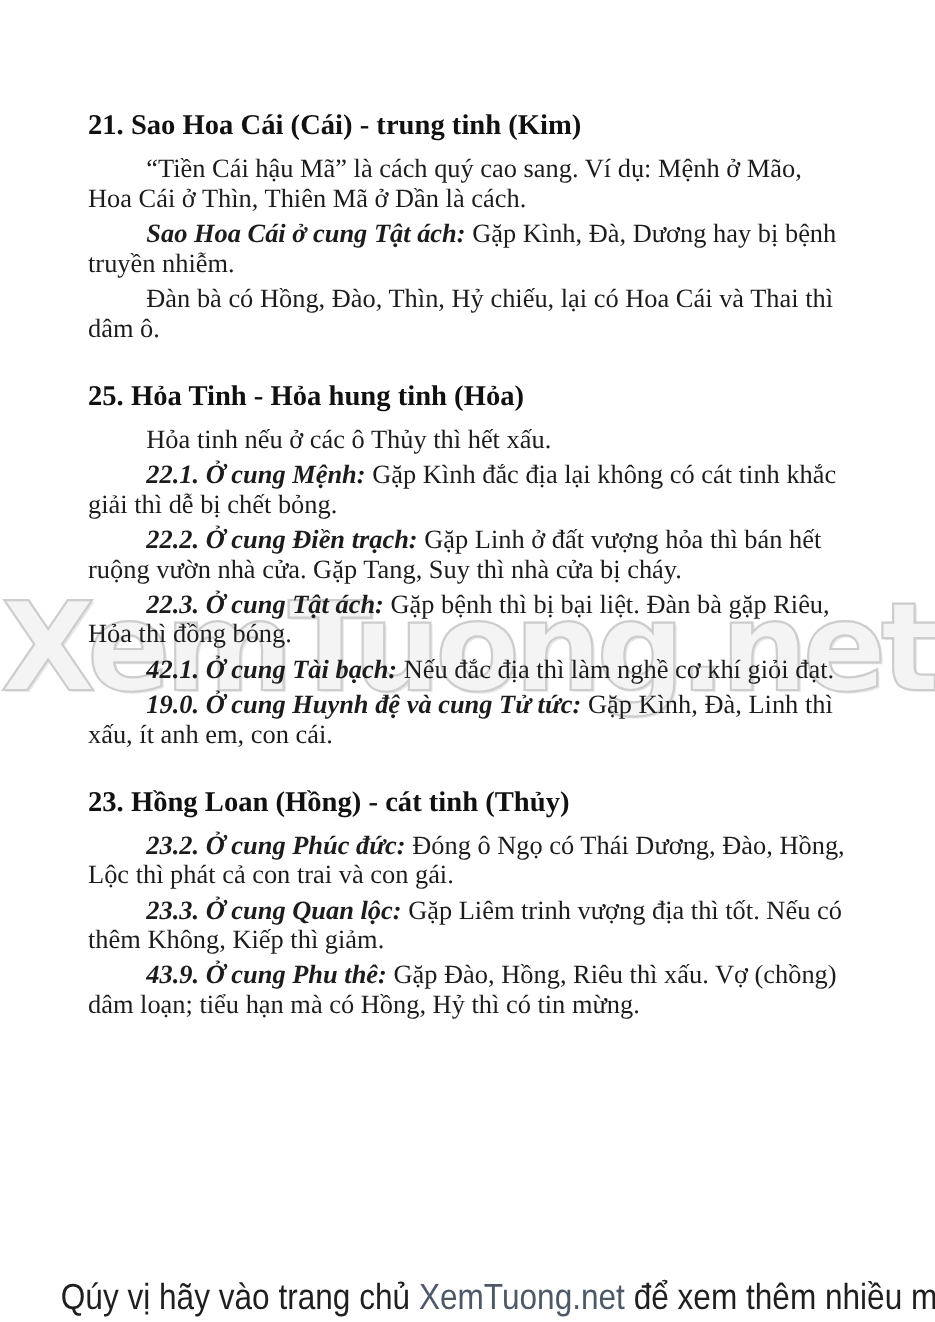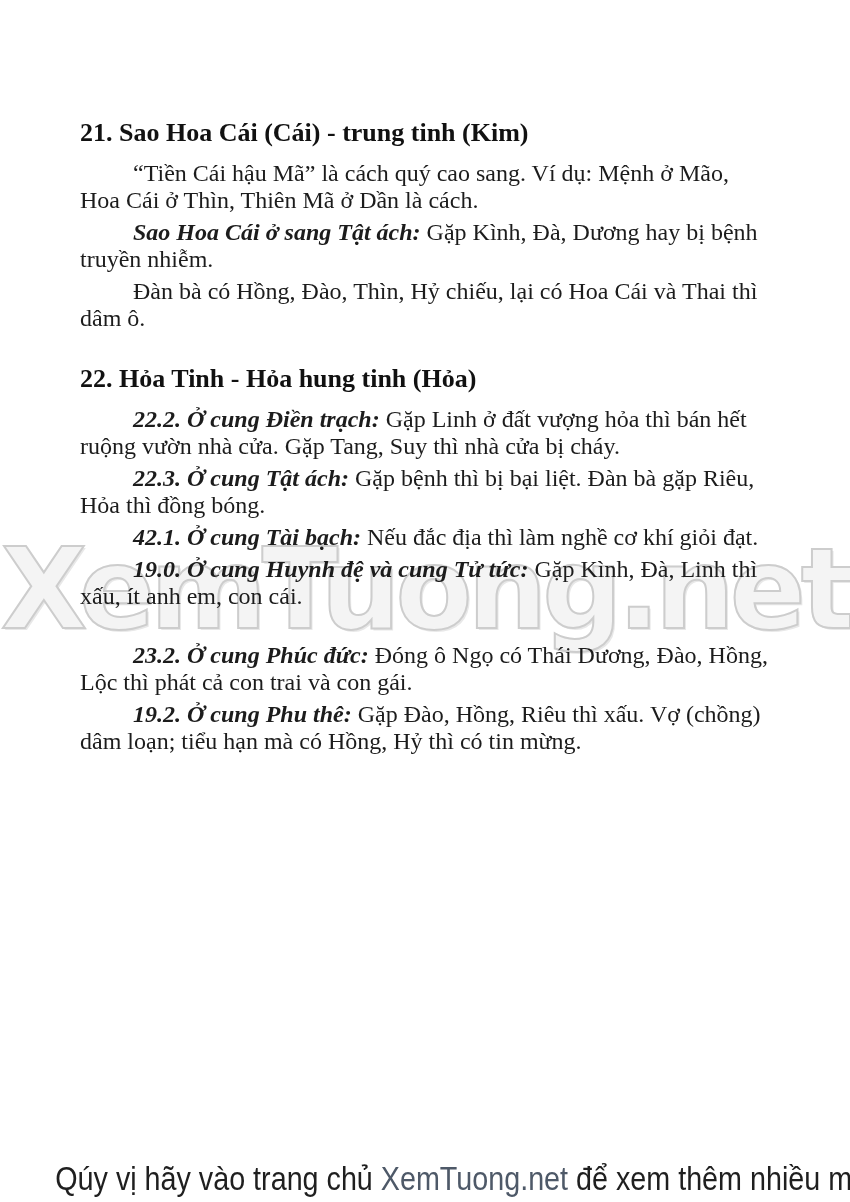--- a/index.html
+++ b/index.html
@@ -26,21 +26,21 @@
     letter-spacing:-5px;
     color:#f4f4f4;
     -webkit-text-stroke:2px #cdcdcd;
     text-shadow:2px 2px 0 rgba(190,190,190,.35);
     user-select:none;
     white-space:nowrap;
   }
   
   .content{
     position:absolute;
-    left:80px;top:118px;
+    left:80px;top:99px;
     width:692px;
     z-index:1;
   }
   .section{margin:0;}
   .section + .section{margin-top:32px;}
   .section-heading{
     font-size:26px;
     line-height:30px;
     font-weight:bold;
     color:#111111;
@@ -80,33 +80,37 @@
 <body>
 
 <div class="page">
 
   <div class="watermark">XemTuong.net</div>
 
   <div class="content" id="doc-content">
       <div class="section">
         <div class="section-heading">21. Sao Hoa Cái (Cái) - trung tinh (Kim)</div>
         <p class="para"><span>“Tiền Cái hậu Mã” là cách quý cao sang. Ví dụ: Mệnh ở Mão, Hoa Cái ở Thìn, Thiên Mã ở Dần là cách.</span></p>
-        <p class="para"><span class="lead">Sao Hoa Cái ở sang Tật ách:</span> <span>Gặp Kình, Đà, Dương hay bị bệnh truyền nhiễm.</span></p>
+        <p class="para"><span class="lead">Sao Hoa Cái ở cung Tật ách:</span> <span>Gặp Kình, Đà, Dương hay bị bệnh truyền nhiễm.</span></p>
         <p class="para"><span>Đàn bà có Hồng, Đào, Thìn, Hỷ chiếu, lại có Hoa Cái và Thai thì dâm ô.</span></p>
       </div>
       <div class="section">
-        <div class="section-heading">22. Hỏa Tinh - Hỏa hung tinh (Hỏa)</div>
+        <div class="section-heading">25. Hỏa Tinh - Hỏa hung tinh (Hỏa)</div>
+        <p class="para"><span>Hỏa tinh nếu ở các ô Thủy thì hết xấu.</span></p>
+        <p class="para"><span class="lead">22.1. Ở cung Mệnh:</span> <span>Gặp Kình đắc địa lại không có cát tinh khắc giải thì dễ bị chết bỏng.</span></p>
         <p class="para"><span class="lead">22.2. Ở cung Điền trạch:</span> <span>Gặp Linh ở đất vượng hỏa thì bán hết ruộng vườn nhà cửa. Gặp Tang, Suy thì nhà cửa bị cháy.</span></p>
         <p class="para"><span class="lead">22.3. Ở cung Tật ách:</span> <span>Gặp bệnh thì bị bại liệt. Đàn bà gặp Riêu, Hỏa thì đồng bóng.</span></p>
         <p class="para"><span class="lead">42.1. Ở cung Tài bạch:</span> <span>Nếu đắc địa thì làm nghề cơ khí giỏi đạt.</span></p>
         <p class="para"><span class="lead">19.0. Ở cung Huynh đệ và cung Tử tức:</span> <span>Gặp Kình, Đà, Linh thì xấu, ít anh em, con cái.</span></p>
       </div>
       <div class="section">
+        <div class="section-heading">23. Hồng Loan (Hồng) - cát tinh (Thủy)</div>
         <p class="para"><span class="lead">23.2. Ở cung Phúc đức:</span> <span>Đóng ô Ngọ có Thái Dương, Đào, Hồng, Lộc thì phát cả con trai và con gái.</span></p>
-        <p class="para"><span class="lead">19.2. Ở cung Phu thê:</span> <span>Gặp Đào, Hồng, Riêu thì xấu. Vợ (chồng) dâm loạn; tiểu hạn mà có Hồng, Hỷ thì có tin mừng.</span></p>
+        <p class="para"><span class="lead">23.3. Ở cung Quan lộc:</span> <span>Gặp Liêm trinh vượng địa thì tốt. Nếu có thêm Không, Kiếp thì giảm.</span></p>
+        <p class="para"><span class="lead">43.9. Ở cung Phu thê:</span> <span>Gặp Đào, Hồng, Riêu thì xấu. Vợ (chồng) dâm loạn; tiểu hạn mà có Hồng, Hỷ thì có tin mừng.</span></p>
       </div>
     </div>
 
   <div class="footer">
     <span>Qúy vị hãy vào trang chủ </span><span class="footer-link">XemTuong.net</span><span> để xem thêm nhiều mục hay khác</span>
   </div>
 
 </div>
 
 </body></html>

